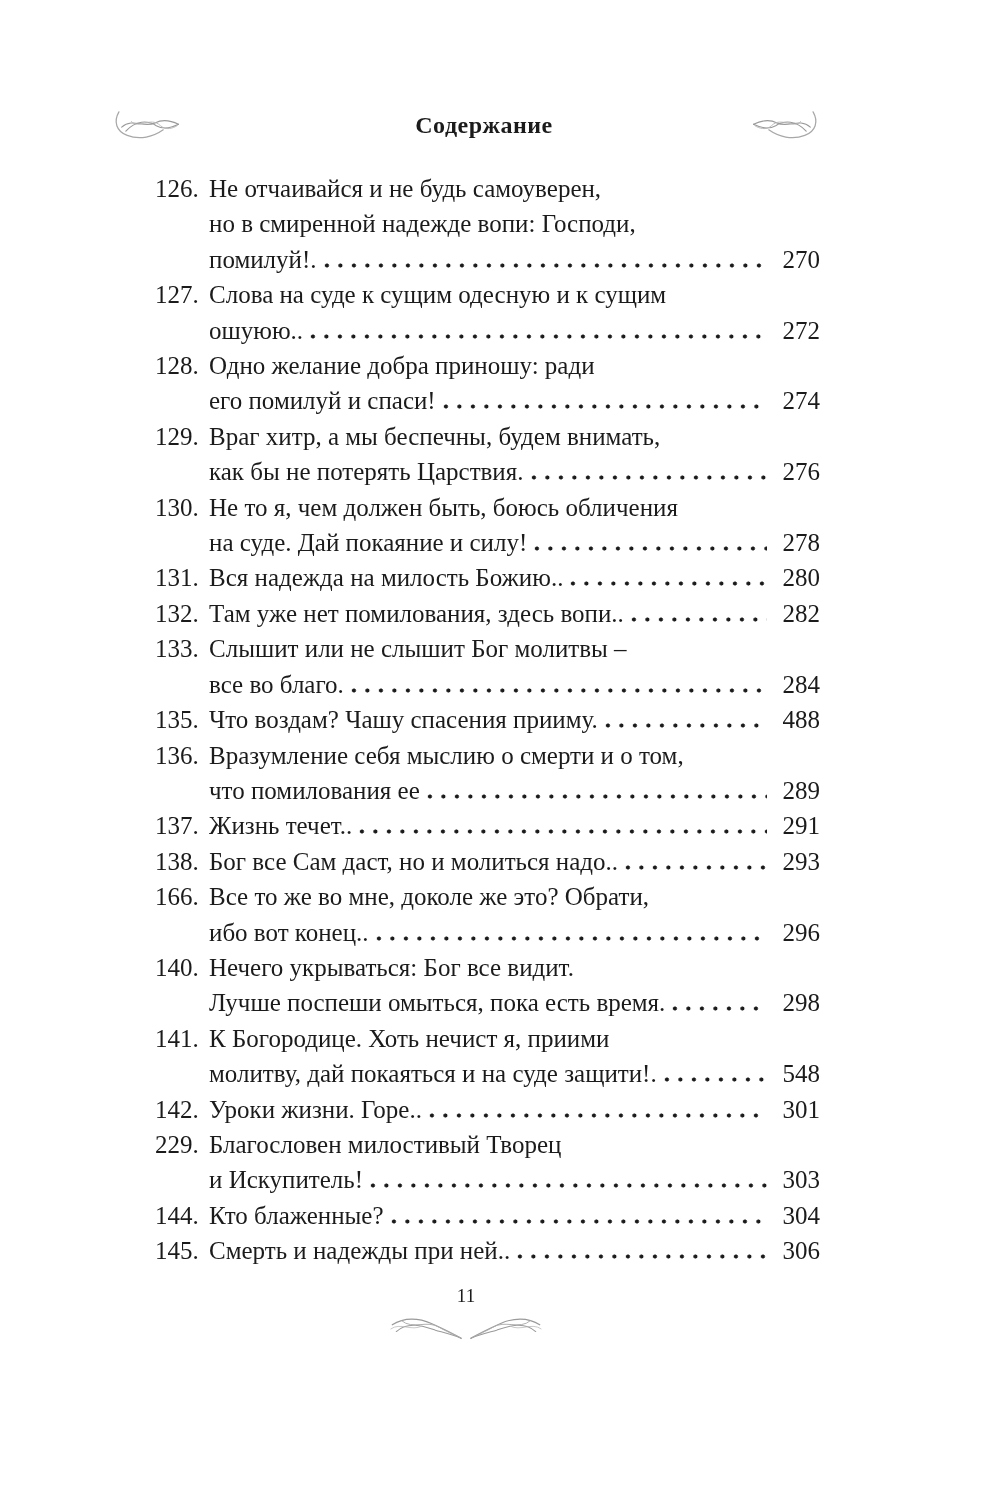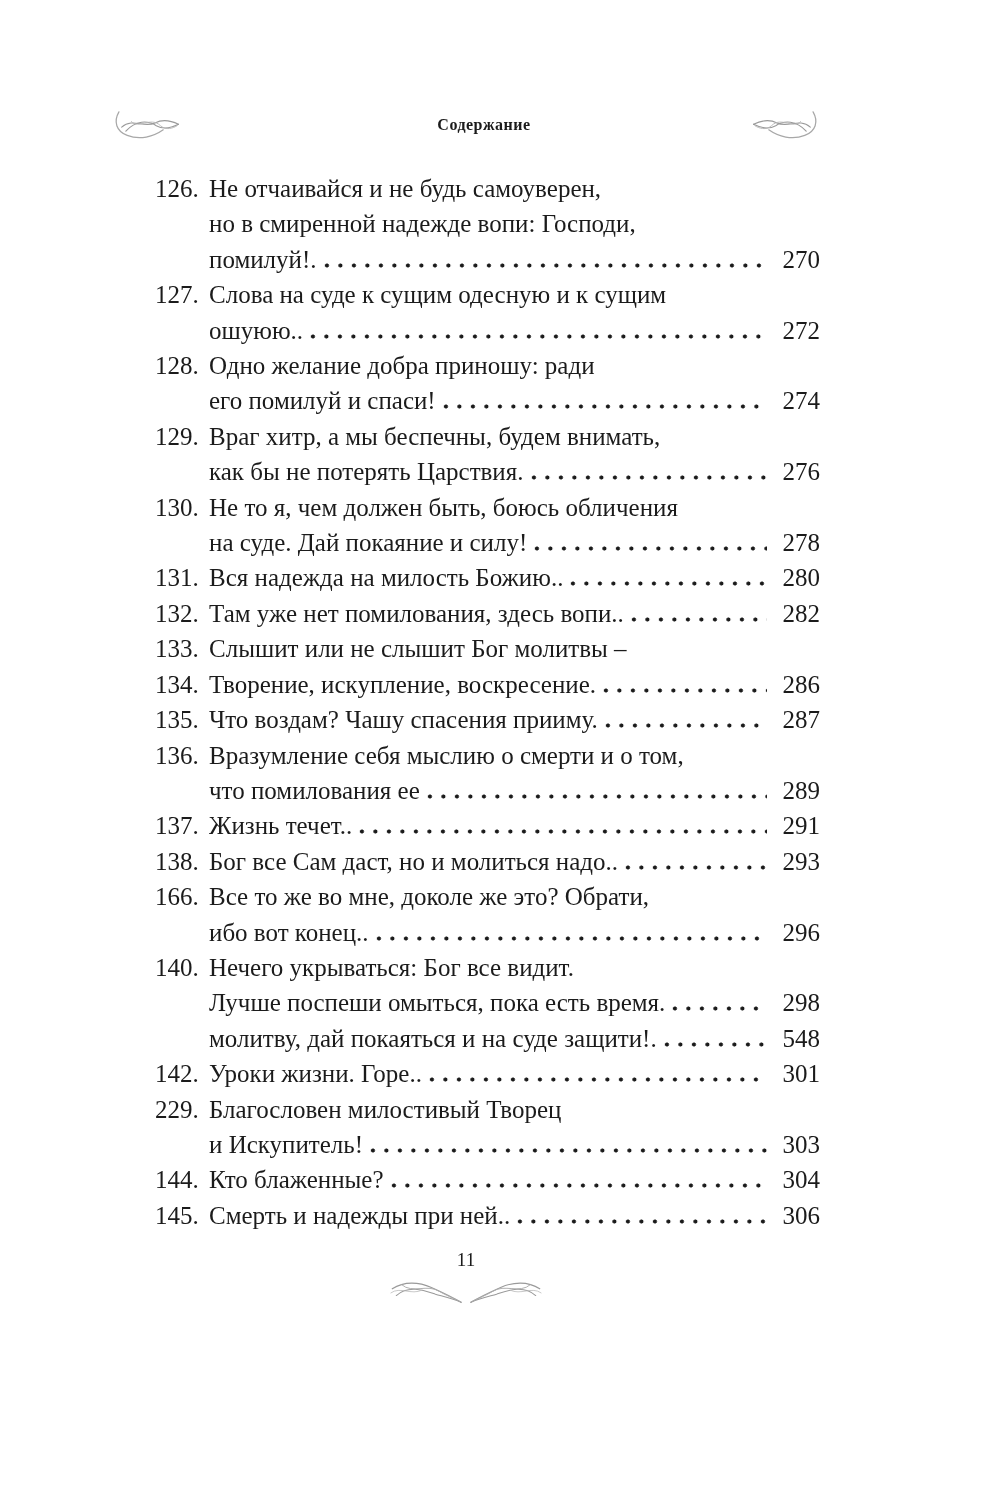--- a/index.html
+++ b/index.html
@@ -17,21 +17,21 @@
     padding-top: 104px;
   }
   
   .header-row {
     display: flex;
     align-items: center;
     justify-content: space-between;
     height: 42px;
   }
   .page-title {
-    font-size: 16px;
+    font-size: 24px;
     font-weight: bold;
     letter-spacing: 0.5px;
     white-space: nowrap;
     margin-left: 36px;
   }
   .flourish { flex: 0 0 auto; line-height: 0; }
   .flourish svg { display: block; }
   .flip { transform: scaleX(-1); }
   
   .toc {
@@ -171,35 +171,32 @@
           <span class="text">Там уже нет помилования, здесь вопи..</span>
           <span class="leader"></span>
           <span class="pagenum">282</span>
         </div>
       </div>
       <div class="entry">
         <div class="line">
           <span class="num">133.</span>
           <span class="text">Слышит или не слышит Бог молитвы –</span>
         </div>
-      </div>
-      <div class="entry">
-        <div class="line">
-          <span class="num">134.</span>
-          <span class="text">Творение, искупление, воскресение.</span>
-          <span class="leader"></span>
-          <span class="pagenum">286</span>
+        <div class="line cont">
+          <span class="text">все во благо.</span>
+          <span class="leader"></span>
+          <span class="pagenum">284</span>
         </div>
       </div>
       <div class="entry">
         <div class="line">
           <span class="num">135.</span>
           <span class="text">Что воздам? Чашу спасения прииму.</span>
           <span class="leader"></span>
-          <span class="pagenum">287</span>
+          <span class="pagenum">488</span>
         </div>
       </div>
       <div class="entry">
         <div class="line">
           <span class="num">136.</span>
           <span class="text">Вразумление себя мыслию о смерти и о том,</span>
         </div>
         <div class="line cont">
           <span class="text">что помилования ее</span>
           <span class="leader"></span>
@@ -238,20 +235,24 @@
           <span class="num">140.</span>
           <span class="text">Нечего укрываться: Бог все видит.</span>
         </div>
         <div class="line cont">
           <span class="text">Лучше поспеши омыться, пока есть время.</span>
           <span class="leader"></span>
           <span class="pagenum">298</span>
         </div>
       </div>
       <div class="entry">
+        <div class="line">
+          <span class="num">141.</span>
+          <span class="text">К Богородице. Хоть нечист я, приими</span>
+        </div>
         <div class="line cont">
           <span class="text">молитву, дай покаяться и на суде защити!.</span>
           <span class="leader"></span>
           <span class="pagenum">548</span>
         </div>
       </div>
       <div class="entry">
         <div class="line">
           <span class="num">142.</span>
           <span class="text">Уроки жизни. Горе..</span>

